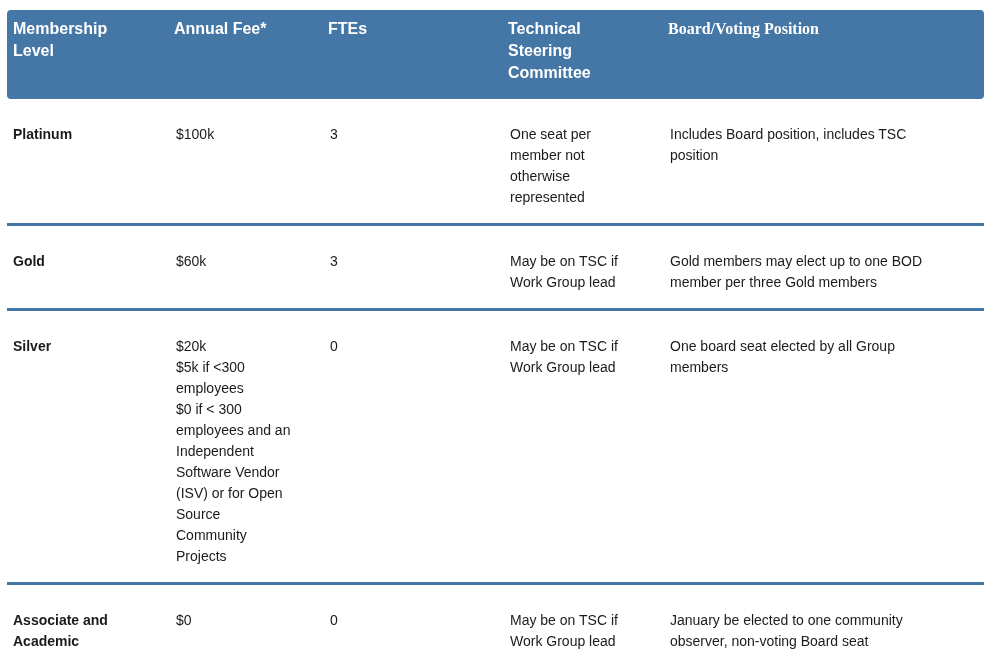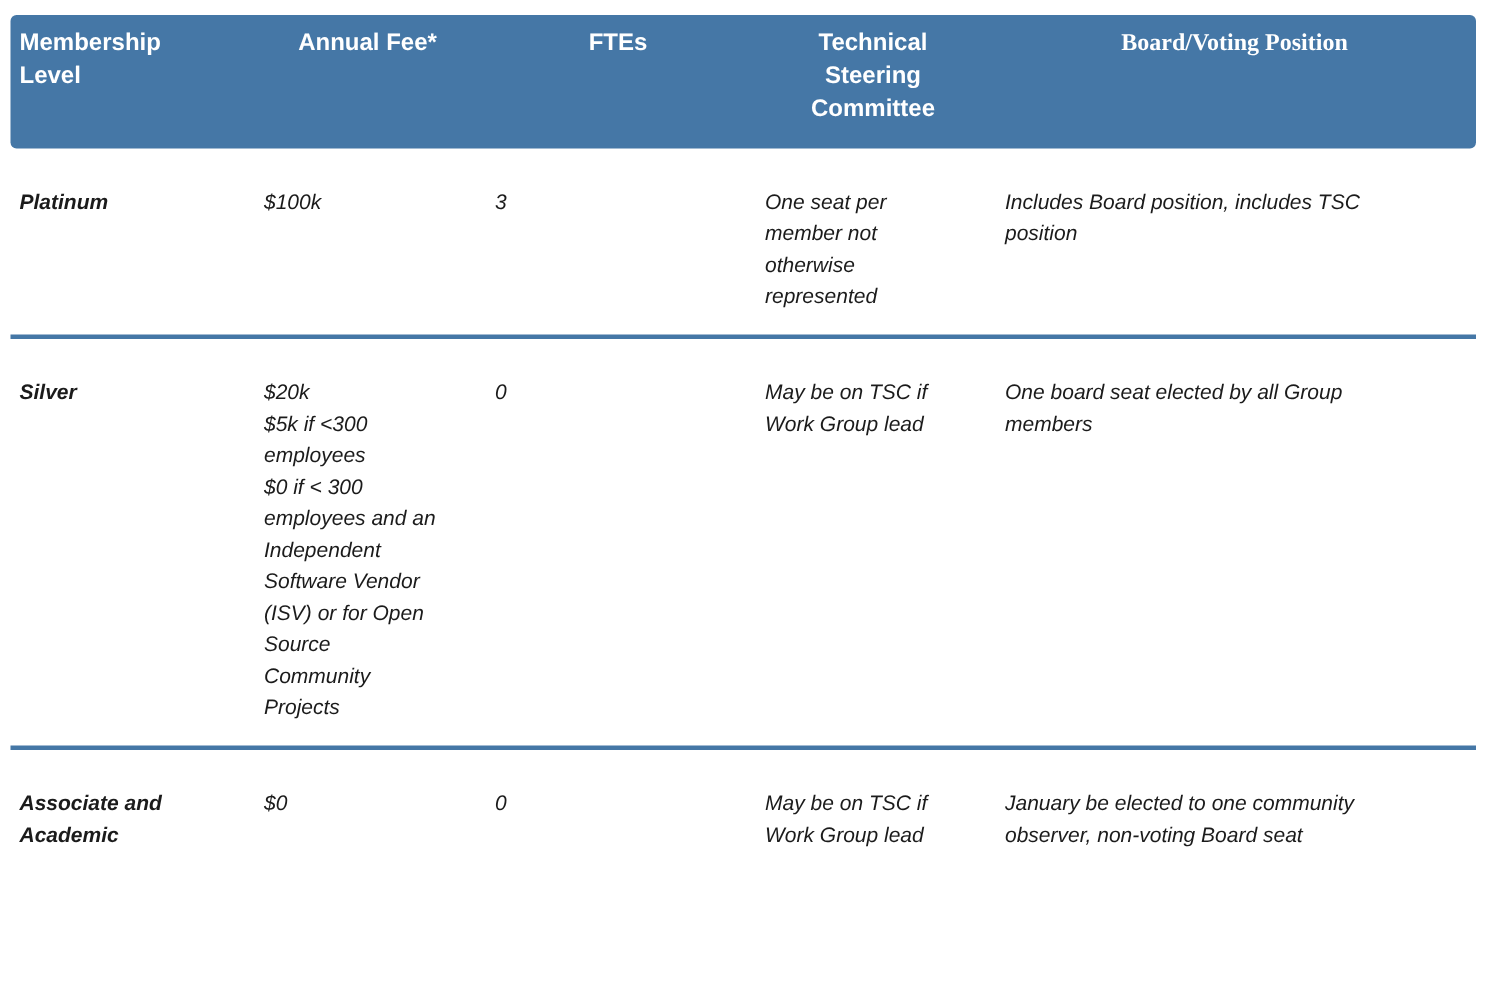--- a/index.html
+++ b/index.html
@@ -27,21 +27,21 @@
   col.c3 { width: 180px; }
   col.c4 { width: 160px; }
   col.c5 { width: 322px; }
 
   thead th {
     background: #4577a6;
     color: #ffffff;
     font-weight: bold;
     font-size: 16px;
     line-height: 22px;
-    text-align: center;
+    text-align: left;
     vertical-align: top;
     padding: 8px 6px 0 6px;
     height: 89px;
     box-sizing: border-box;
     white-space: pre-line;
   }
   thead th.left {
     text-align: left;
   }
   thead th:first-child {
@@ -63,21 +63,20 @@
     white-space: pre-line;
     box-sizing: border-box;
   }
   tbody td.level {
     text-align: left;
     font-weight: bold;
     padding-left: 6px;
   }
   tbody tr {
     border-bottom: 3px solid #4577a6;
-    font-style: italic;
   }
   tbody tr:last-child {
     border-bottom: none;
   }
 </style>
 </head>
 <body>
 
 <div class="page">
   <table class="membership">
@@ -106,20 +105,29 @@
         <td>$100k</td>
         <td>3</td>
         <td>One seat per
 member not
 otherwise
 represented</td>
         <td>Includes Board position, includes TSC
 position</td>
       </tr>
       <tr>
+        <td class="level">Gold</td>
+        <td>$60k</td>
+        <td>3</td>
+        <td>May be on TSC if
+Work Group lead</td>
+        <td>Gold members may elect up to one BOD
+member per three Gold members</td>
+      </tr>
+      <tr>
         <td class="level">Silver</td>
         <td>$20k
 $5k if &lt;300
 employees
 $0 if &lt; 300
 employees and an
 Independent
 Software Vendor
 (ISV) or for Open
 Source

